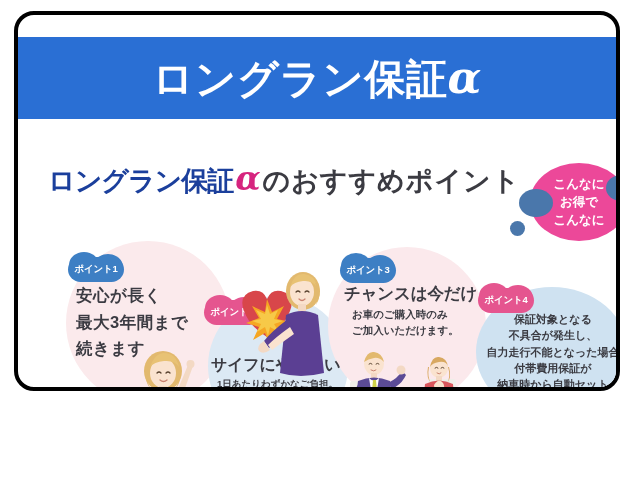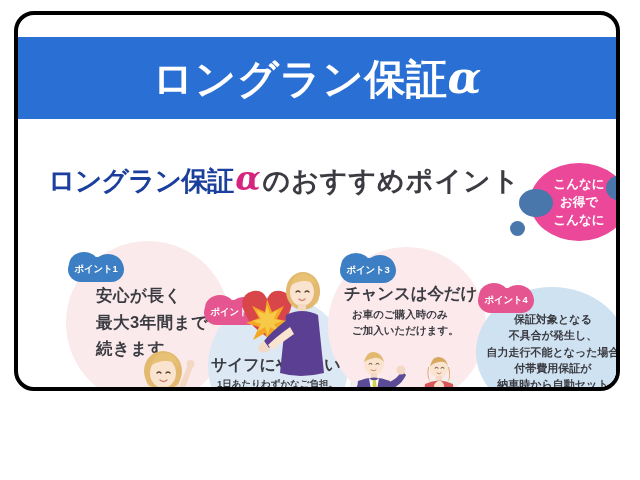--- a/index.html
+++ b/index.html
@@ -189,21 +189,20 @@
 
   
   .pt-text { position: absolute; z-index: 5; color: #3b3b42; }
 
   .p1-text {
     left: 58px; top: 267px;
     font-size: 16.5px;
     font-weight: bold;
     line-height: 1.62;
     letter-spacing: 0.5px;
-    margin-left: 20px;
   }
   .p2-head {
     left: 193px; top: 340px;
     font-size: 16px;
     font-weight: bold;
     letter-spacing: -0.2px;
     white-space: nowrap;
   }
   .p2-sub {
     left: 199px; top: 363px;

